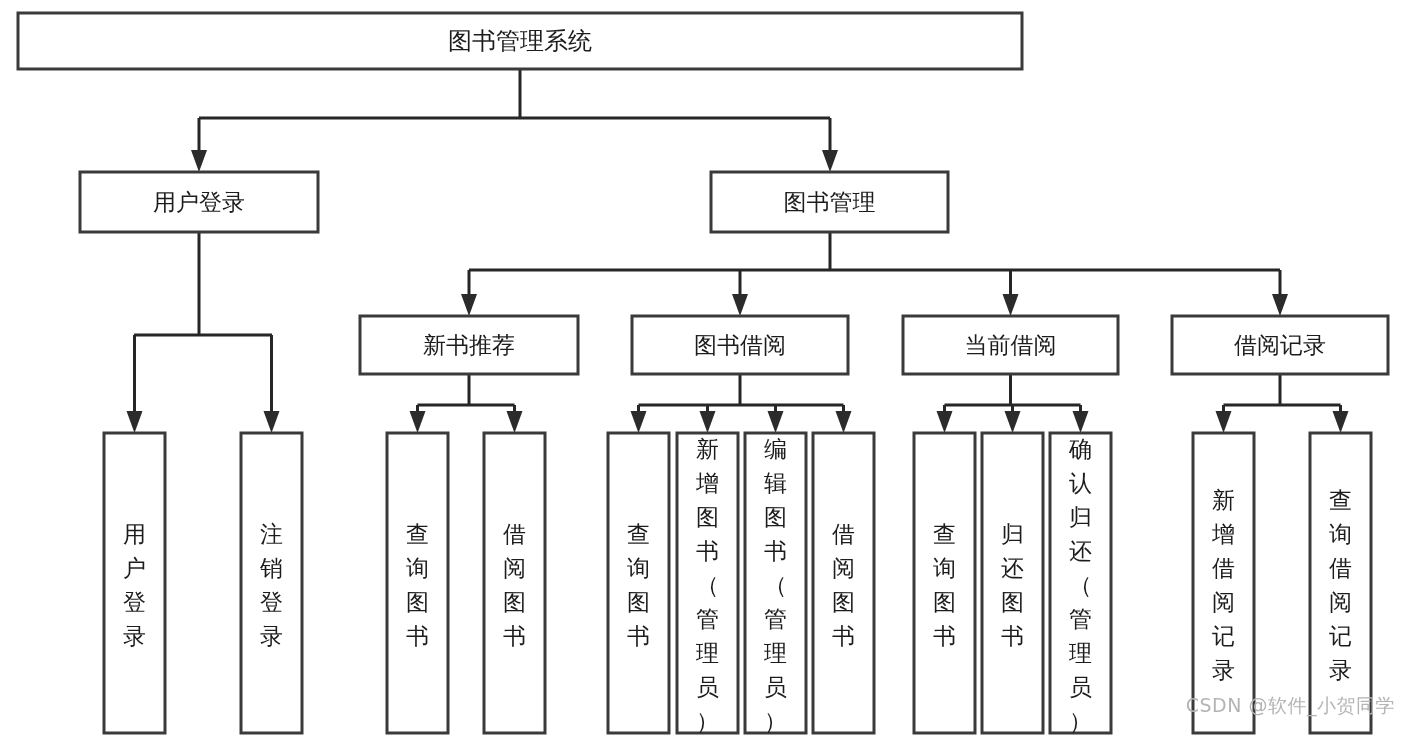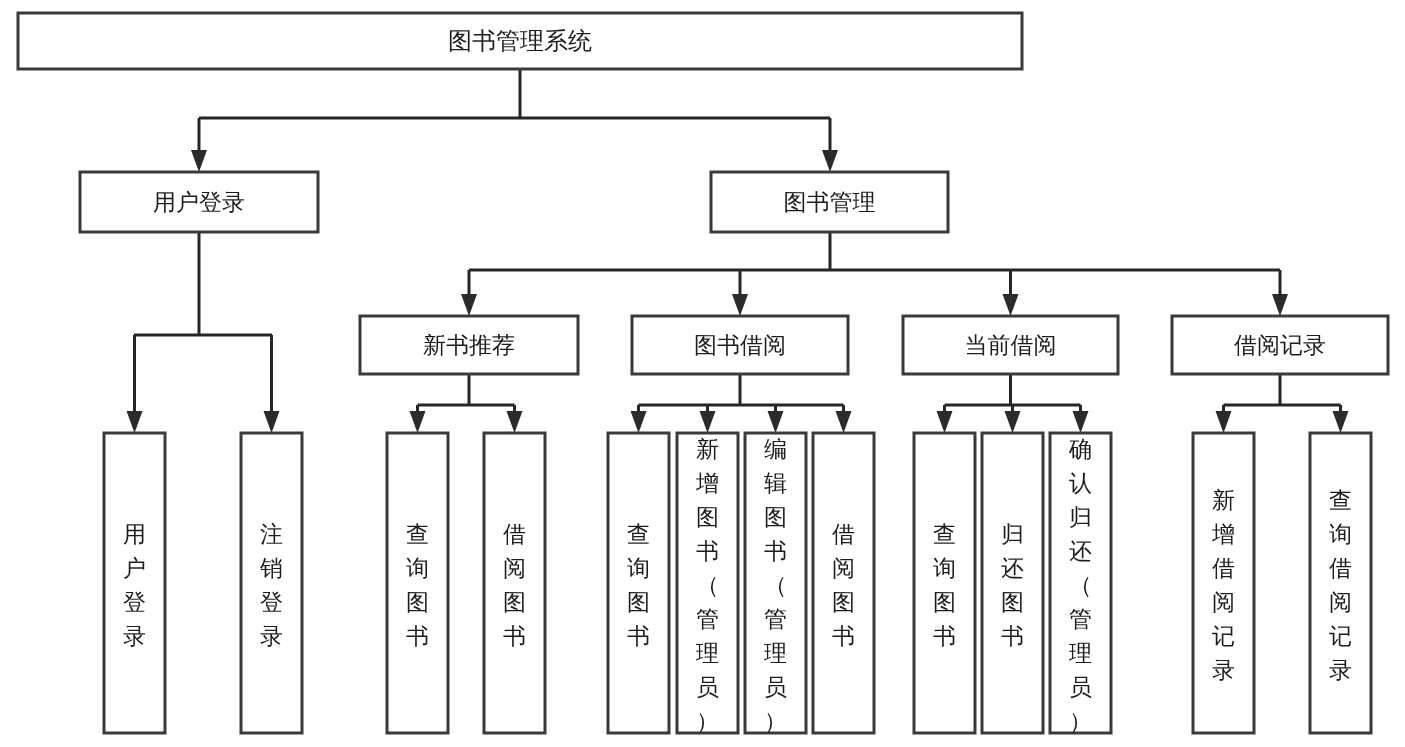--- a/index.html
+++ b/index.html
@@ -252,14 +252,15 @@
           <text x="1340.5" y="541.52" class="leaf-label">询</text>
           <text x="1340.5" y="575.52" class="leaf-label">借</text>
           <text x="1340.5" y="609.52" class="leaf-label">阅</text>
           <text x="1340.5" y="643.52" class="leaf-label">记</text>
           <text x="1340.5" y="677.52" class="leaf-label">录</text>
         </g>
       </g>
 
   </svg>
 
+  <div class="watermark">CSDN @软件_小贺同学</div>
 
 </div>
 
 </body></html>

